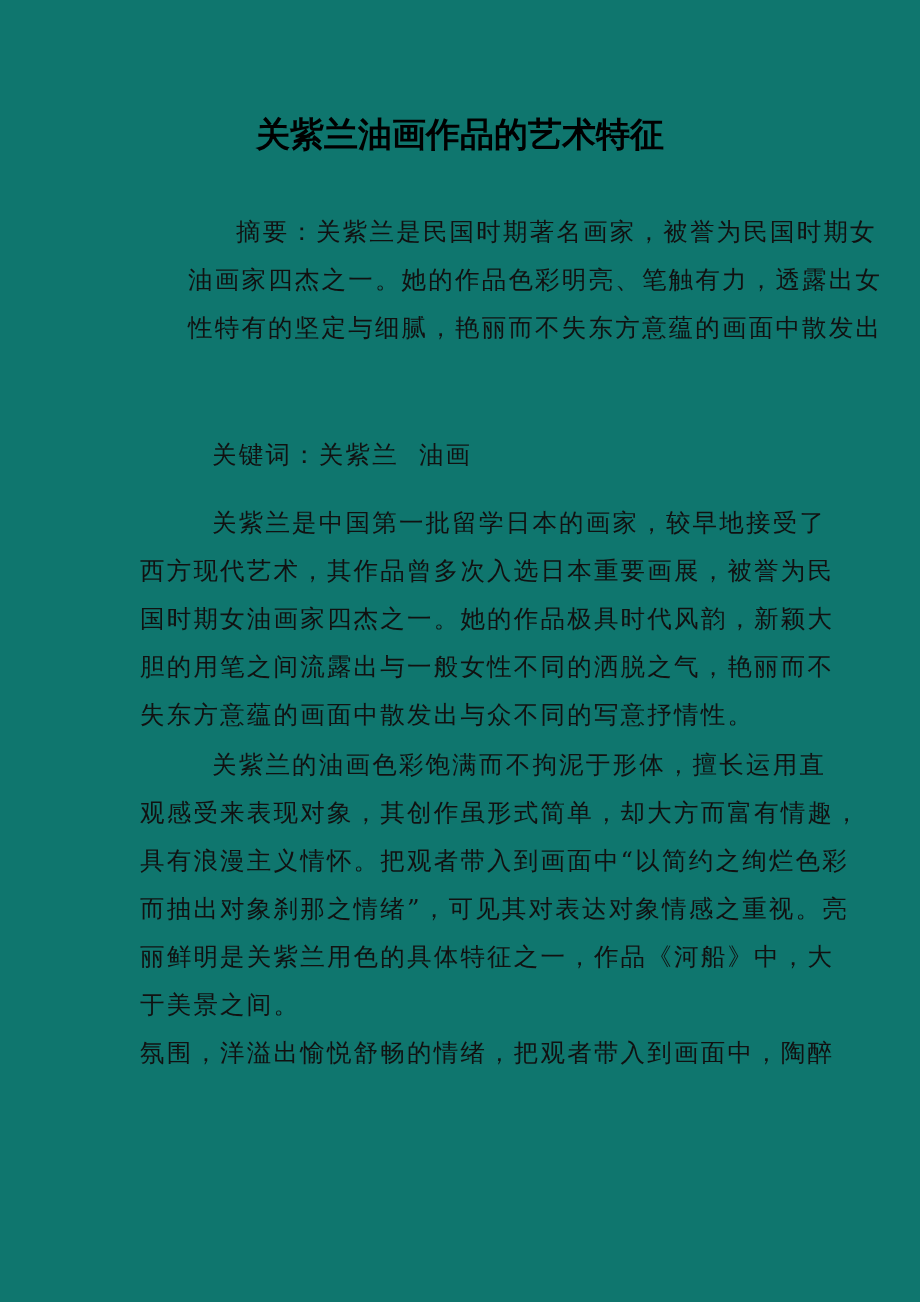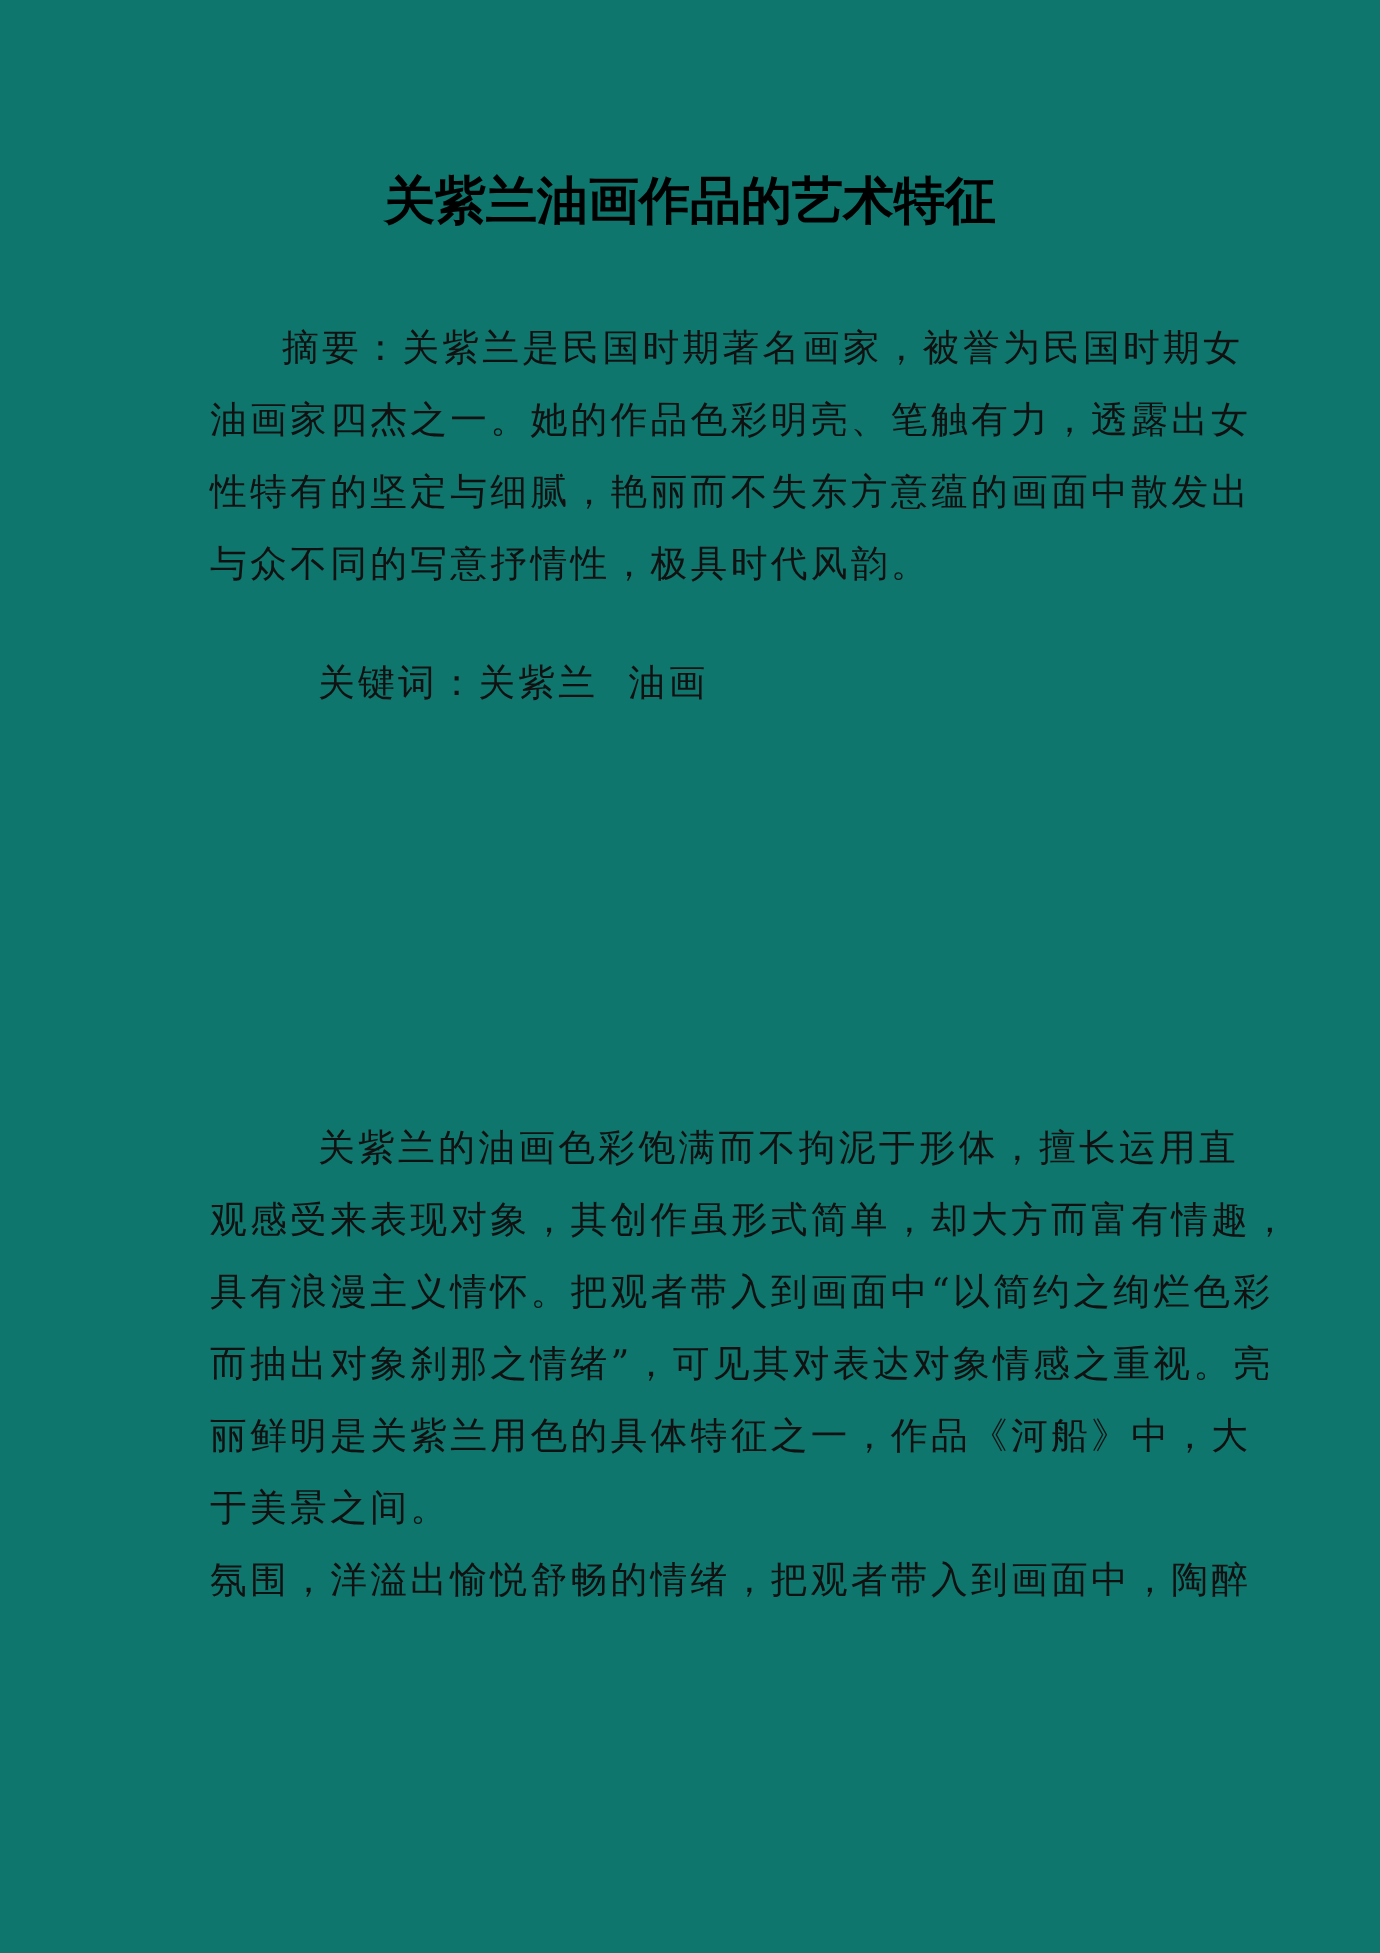--- a/index.html
+++ b/index.html
@@ -44,43 +44,49 @@
     .line {
       display: block;
       height: 48px;
       line-height: 48px;
       font-size: 24.5px;
       white-space: nowrap;
       letter-spacing: 2.2px;
     }
     .indent-abstract { padding-left: 48px; }
     .indent { padding-left: 72px; }
-    #abstract { top: 208px; }
+    #abstract { top: 208px; margin-left: 48px; }
     #keywords { top: 431px; }
     #para1 { top: 499px; }
     #para2 { top: 741px; }
   </style>
 </head>
 <body>
 
 <div class="page">
 
   <h1 class="title">关紫兰油画作品的艺术特征</h1>
 
   <div class="block" id="abstract">
     <span class="line indent-abstract">摘要：关紫兰是民国时期著名画家，被誉为民国时期女</span>
     <span class="line">油画家四杰之一。她的作品色彩明亮、笔触有力，透露出女</span>
     <span class="line">性特有的坚定与细腻，艳丽而不失东方意蕴的画面中散发出</span>
-    <span class="line">与众不同的写意抒情性，极具时代风韵。</span>
   </div>
 
   <div class="block" id="keywords">
     <span class="line indent"><span>关键词：</span><span style="white-space:pre;">关紫兰  油画</span></span>
   </div>
 
+  <div class="block" id="para1">
+    <span class="line indent">关紫兰是中国第一批留学日本的画家，较早地接受了</span>
+    <span class="line">西方现代艺术，其作品曾多次入选日本重要画展，被誉为民</span>
+    <span class="line">国时期女油画家四杰之一。她的作品极具时代风韵，新颖大</span>
+    <span class="line">胆的用笔之间流露出与一般女性不同的洒脱之气，艳丽而不</span>
+    <span class="line">失东方意蕴的画面中散发出与众不同的写意抒情性。</span>
+  </div>
 
   <div class="block" id="para2">
     <span class="line indent">关紫兰的油画色彩饱满而不拘泥于形体，擅长运用直</span>
     <span class="line">观感受来表现对象，其创作虽形式简单，却大方而富有情趣，</span>
     <span class="line">具有浪漫主义情怀。把观者带入到画面中“以简约之绚烂色彩</span>
     <span class="line">而抽出对象刹那之情绪”，可见其对表达对象情感之重视。亮</span>
     <span class="line">丽鲜明是关紫兰用色的具体特征之一，作品《河船》中，大</span>
     <span class="line">于美景之间。</span>
     <span class="line">氛围，洋溢出愉悦舒畅的情绪，把观者带入到画面中，陶醉</span>
   </div>

